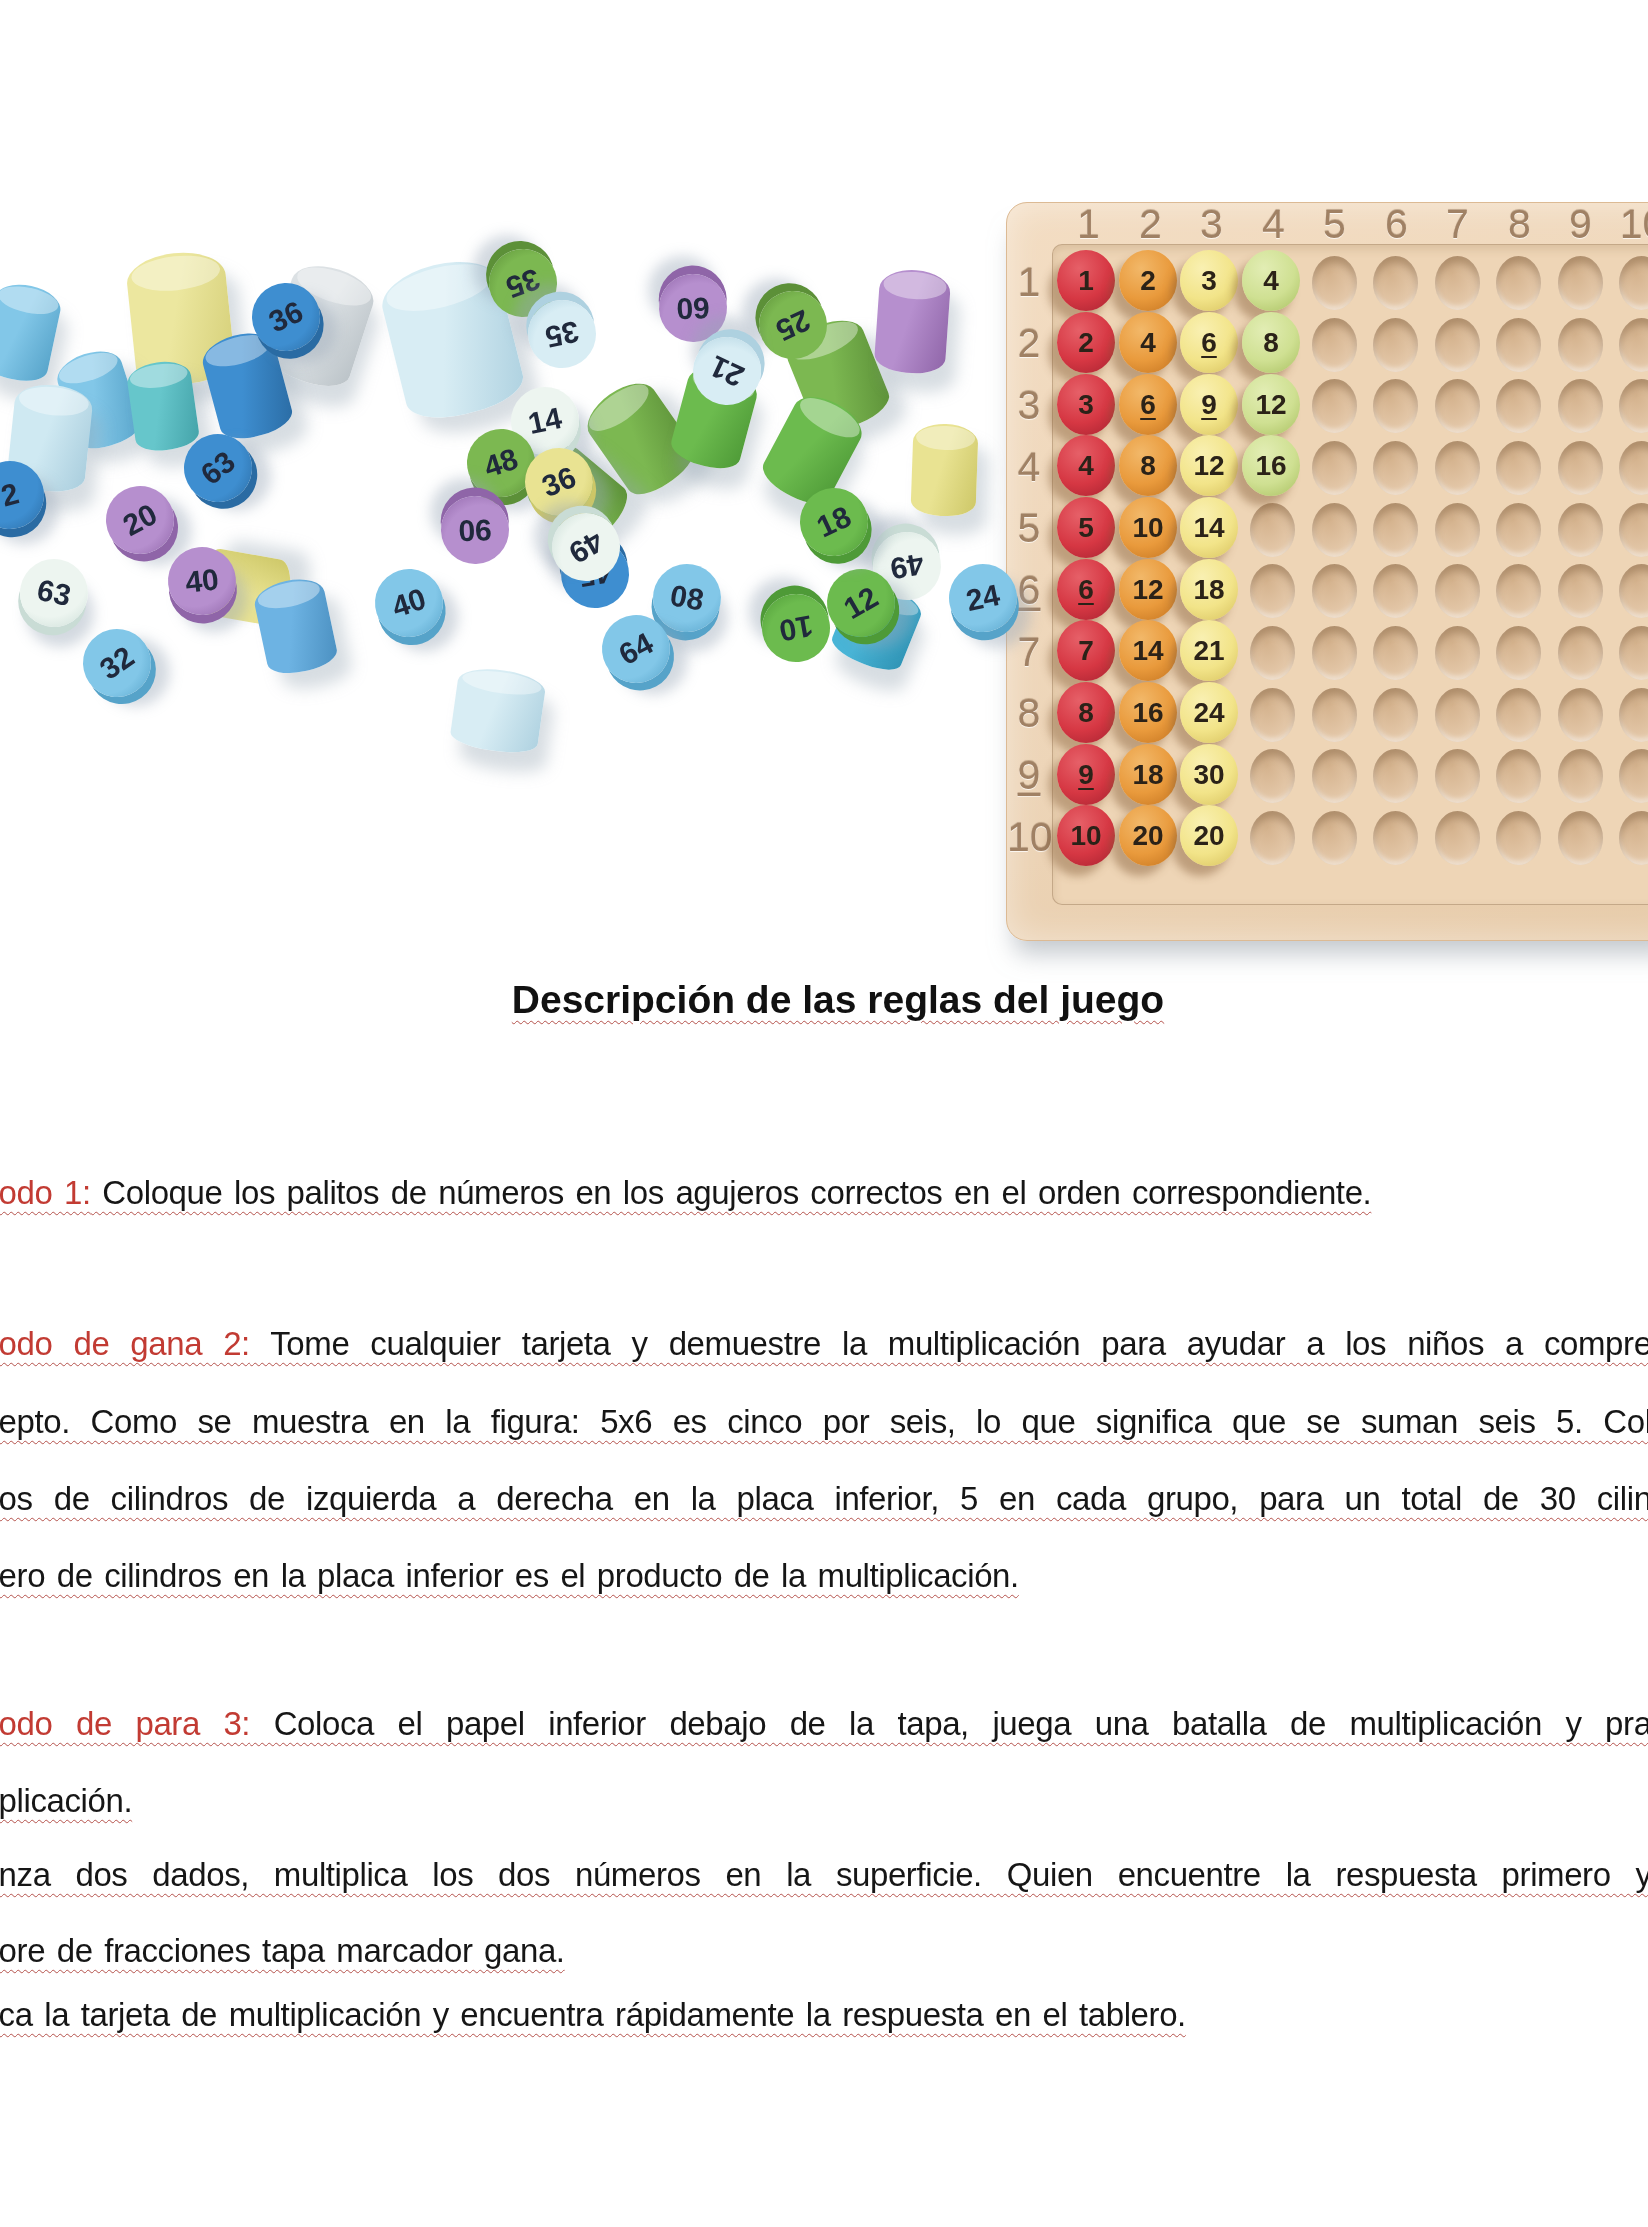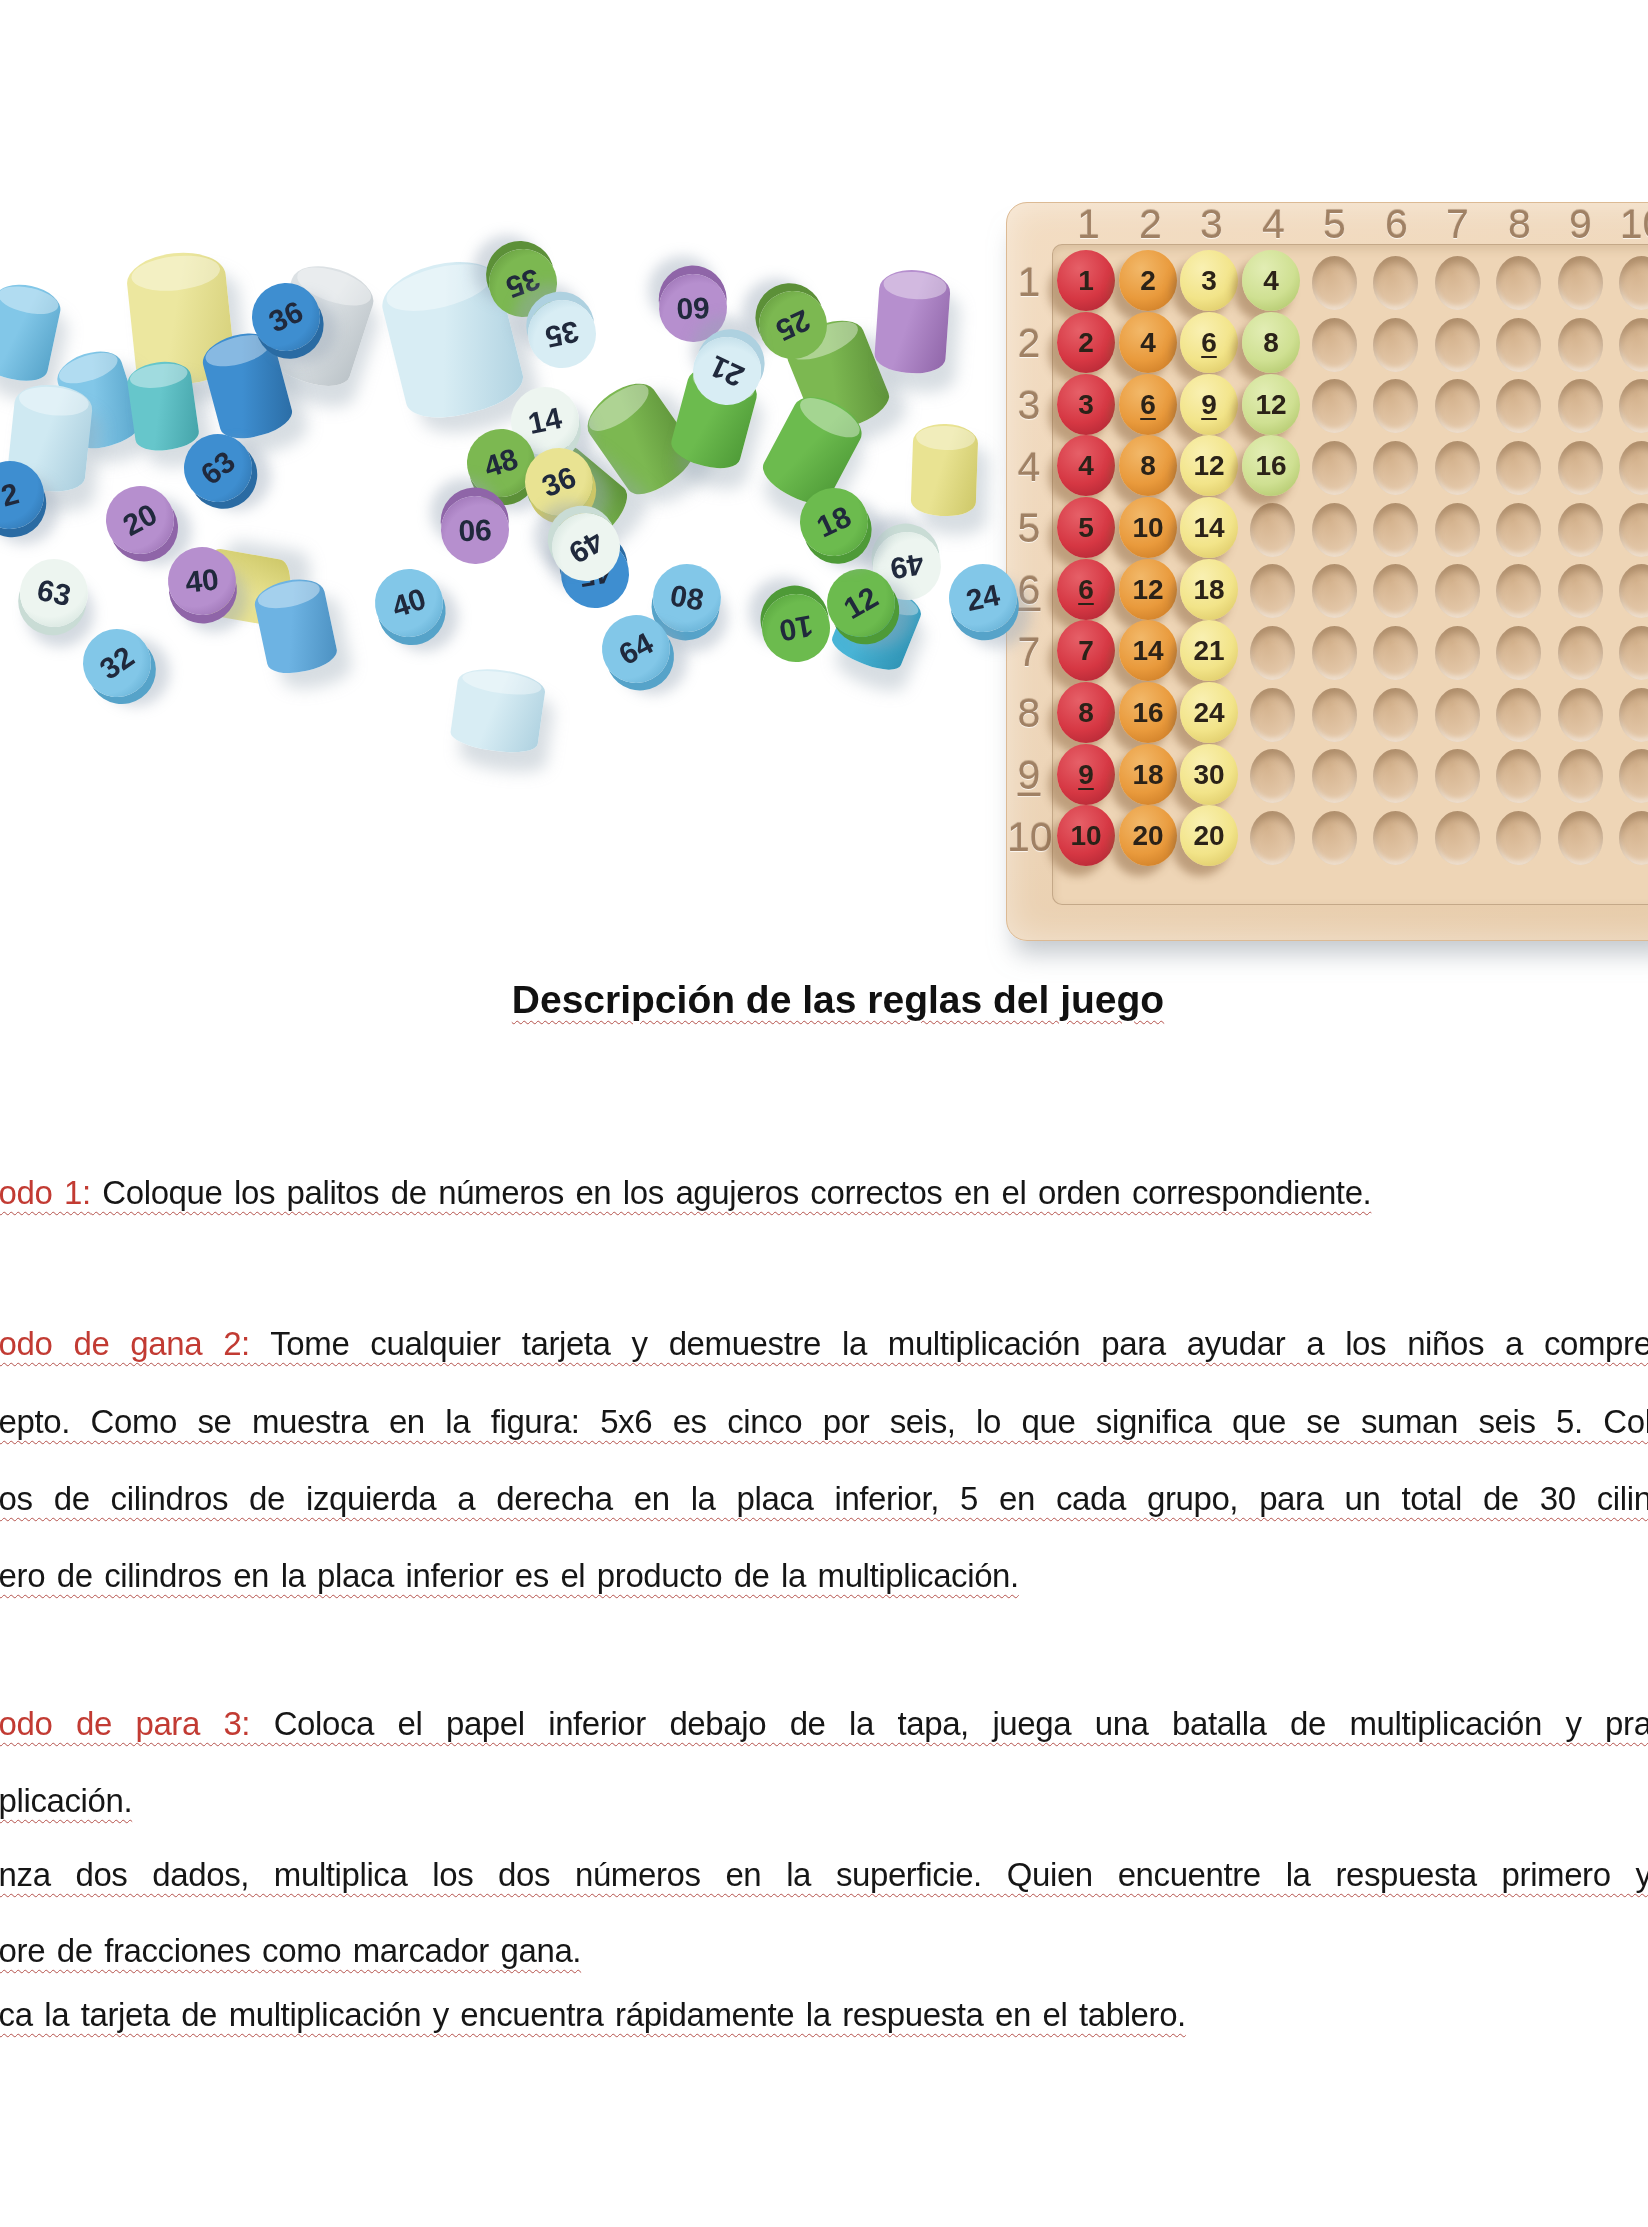--- a/index.html
+++ b/index.html
@@ -423,17 +423,17 @@
   <h1 id="title" class="sq">Descripción de las reglas del juego</h1>
   <div id="rules">
       <div class="line" style="top: 1172px;"><span class="lbl sq">odo 1:</span><span class="sq"> Coloque los palitos de números en los agujeros correctos en el orden correspondiente.</span></div>
       <div class="line full" style="top: 1323px;"><span class="lbl sq">odo de gana 2:</span><span class="sq"> Tome cualquier tarjeta y demuestre la multiplicación para ayudar a los niños a compre</span></div>
       <div class="line full" style="top: 1401px;"><span class="sq">epto. Como se muestra en la figura: 5x6 es cinco por seis, lo que significa que se suman seis 5. Col</span></div>
       <div class="line full" style="top: 1478px;"><span class="sq">os de cilindros de izquierda a derecha en la placa inferior, 5 en cada grupo, para un total de 30 cilin</span></div>
       <div class="line" style="top: 1555px;"><span class="sq">ero de cilindros en la placa inferior es el producto de la multiplicación.</span></div>
       <div class="line full" style="top: 1703px;"><span class="lbl sq">odo de para 3:</span><span class="sq"> Coloca el papel inferior debajo de la tapa, juega una batalla de multiplicación y pra</span></div>
       <div class="line" style="top: 1780px;"><span class="sq">plicación.</span></div>
       <div class="line full" style="top: 1854px;"><span class="sq">nza dos dados, multiplica los dos números en la superficie. Quien encuentre la respuesta primero y</span></div>
-      <div class="line" style="top: 1930px;"><span class="sq">ore de fracciones como marcador gana.</span></div>
+      <div class="line" style="top: 1930px;"><span class="sq">ore de fracciones tapa marcador gana.</span></div>
       <div class="line" style="top: 1994px;"><span class="sq">ca la tarjeta de multiplicación y encuentra rápidamente la respuesta en el tablero.</span></div>
     </div>
 </div>
 
 
 </body></html>

